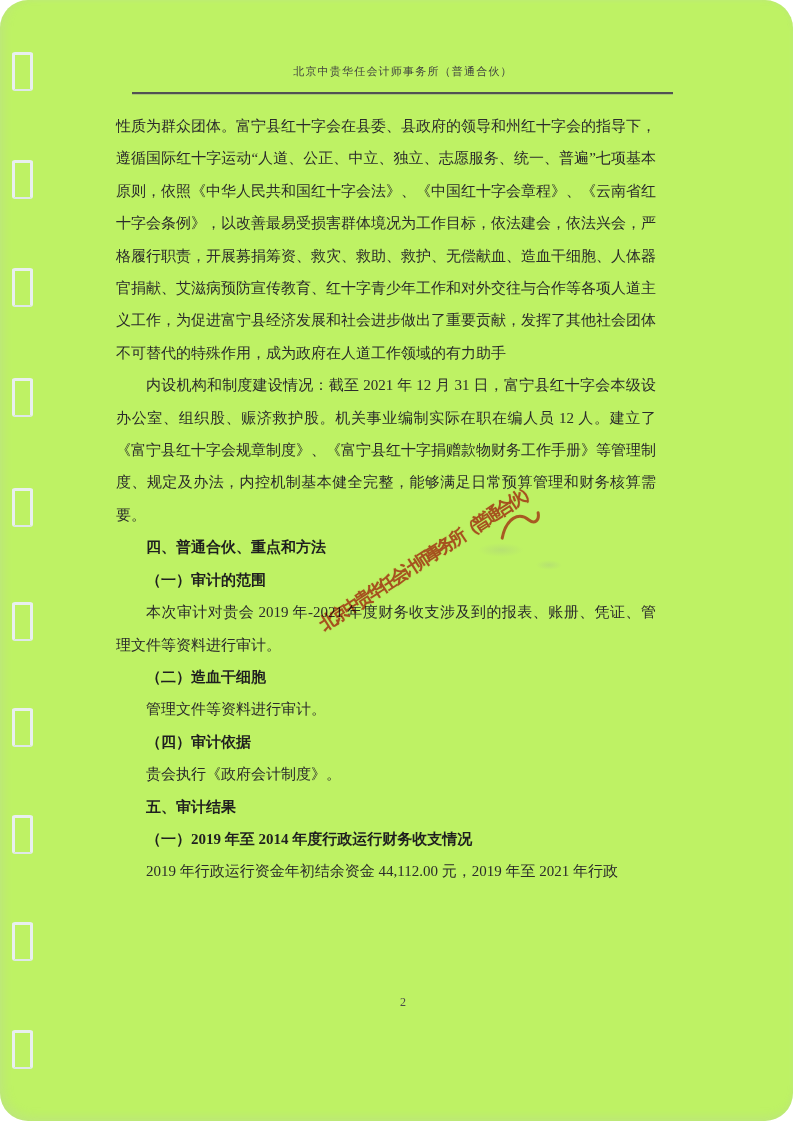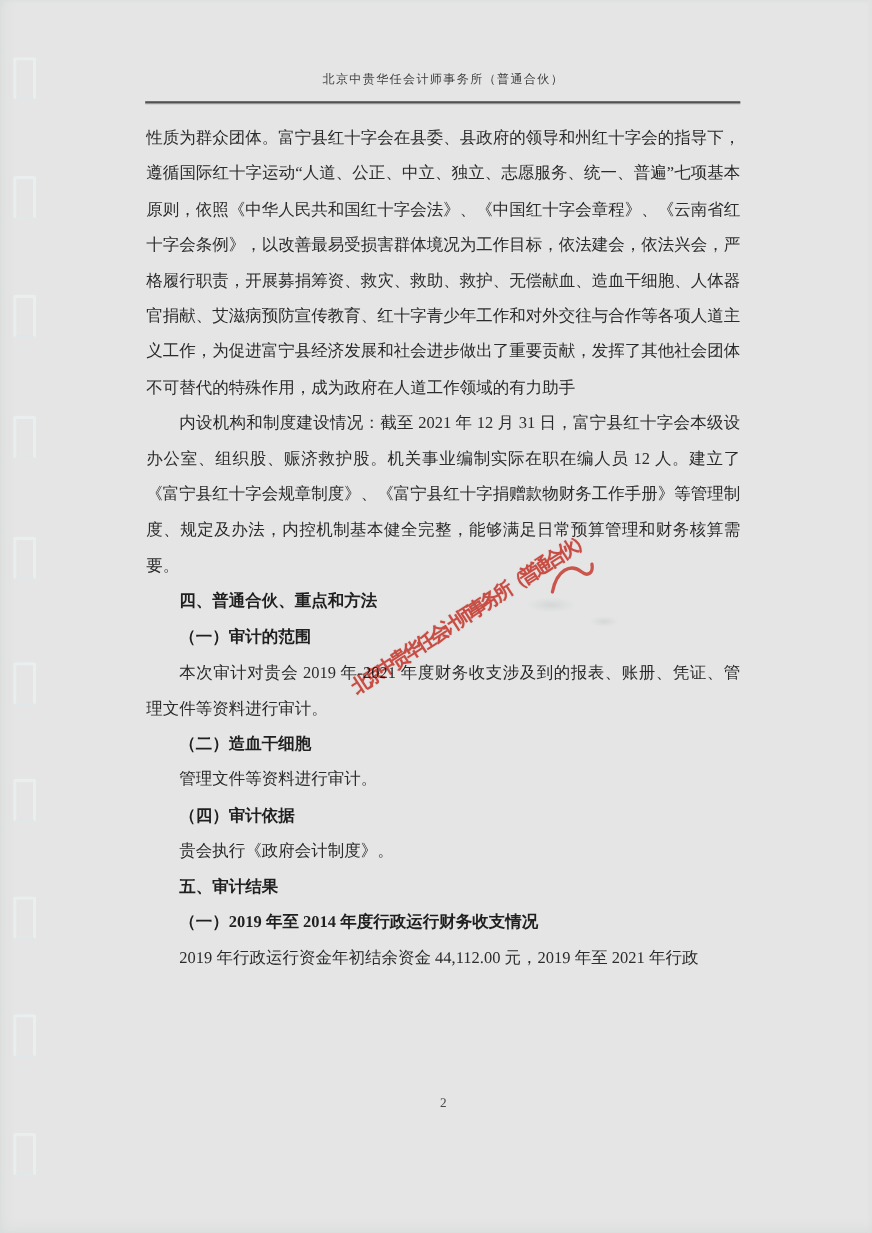--- a/index.html
+++ b/index.html
@@ -1,37 +1,38 @@
 <!DOCTYPE html>
 <html><head>
 <meta charset="utf-8">
 <style>
   html,body { margin:0; padding:0; background:#ffffff; }
   .page {
     position:relative; width:793px; height:1121px; overflow:hidden;
-    background:#e5e5e5;
+    background:#bef264;
     box-shadow: inset 4px -4px 10px rgba(185,198,198,0.22), inset -1px 1px 4px rgba(200,210,210,0.12);
     font-family:"Liberation Serif","DejaVu Serif",serif;
+    border-radius:28px;
   }
 
   
   .firm-name {
     position:absolute; left:133px; top:64px; width:540px;
     text-align:center; font-size:11px; letter-spacing:1.2px;
     color:#3f3f3f;
   }
   .header-rule {
     position:absolute; left:132px; top:92px; width:541px; height:0;
     border-top:2px solid #525252;
     box-shadow:0 1px 0 rgba(130,130,130,0.35);
   }
 
   
   .content {
-    position:absolute; left:133px; top:110px; width:540px;
+    position:absolute; left:116px; top:110px; width:540px;
     font-size:15px; line-height:32.4px; color:#2b2b2b;
     text-align:justify;
   }
   .content p { margin:0; }
   .para.indent { text-indent:2em; }
   .heading { font-weight:bold; color:#1f1f1f; text-indent:2em; }
 
   
   .stamp {
     position:absolute; left:321px; top:614px;

